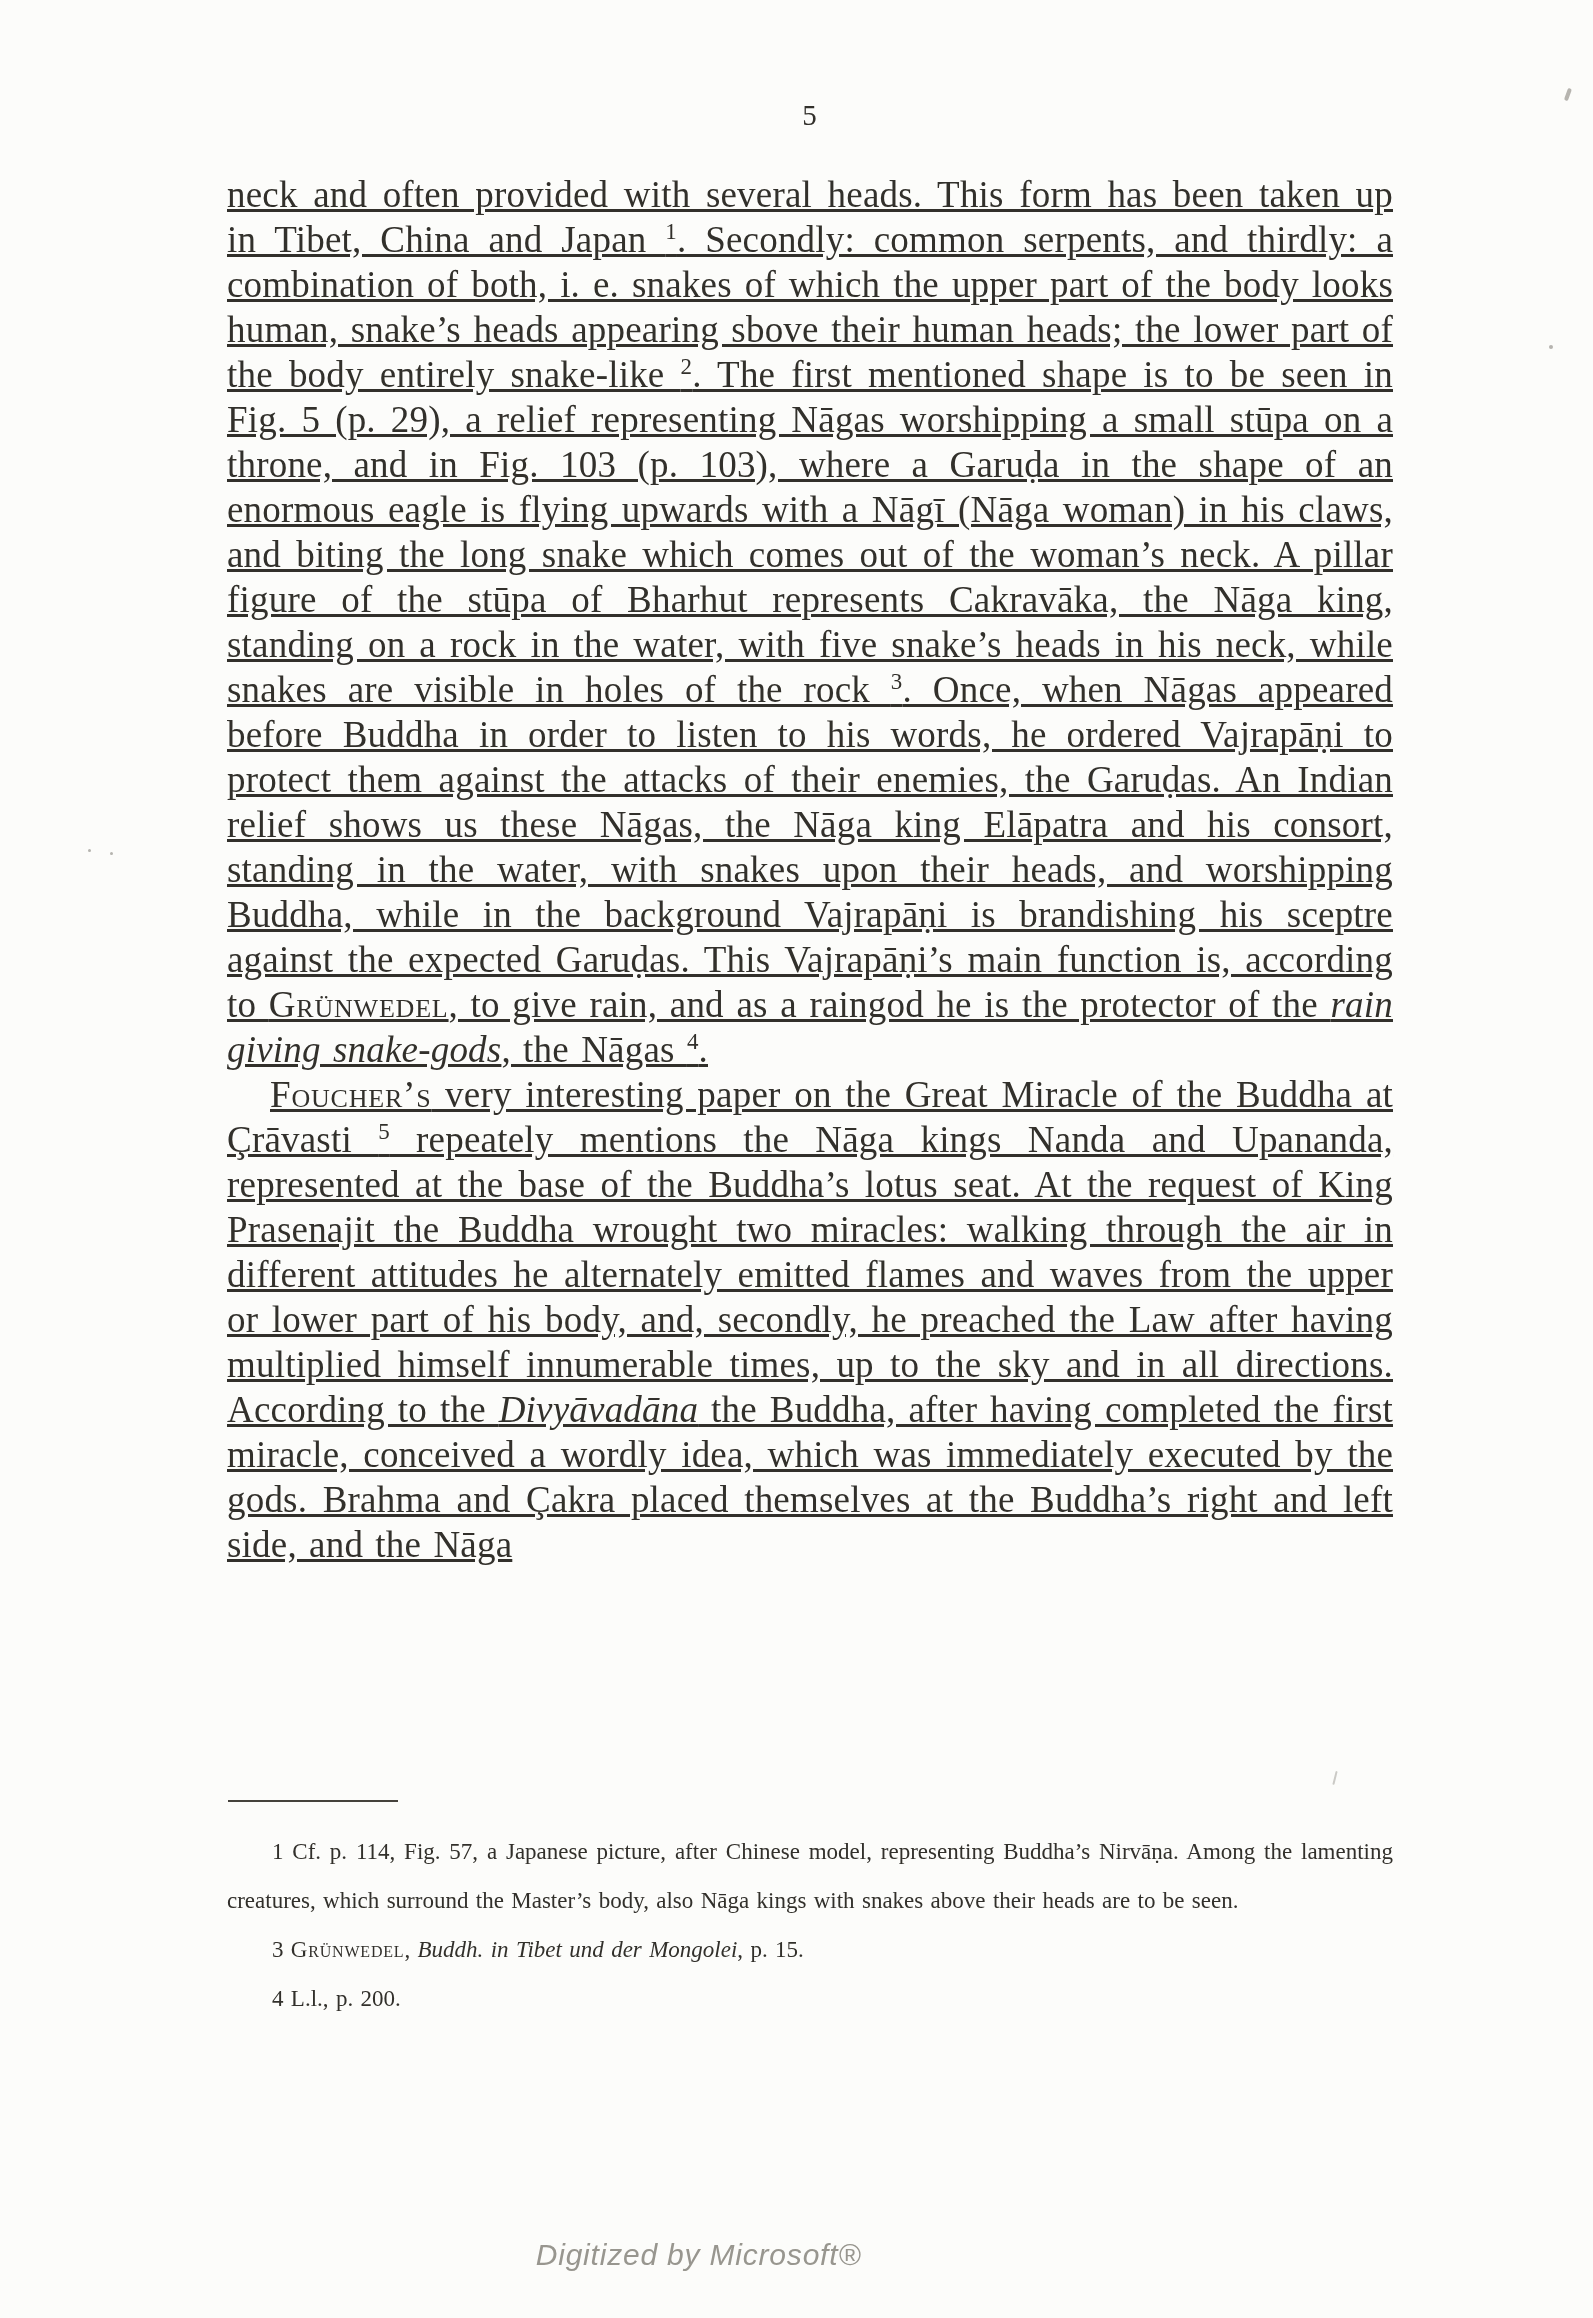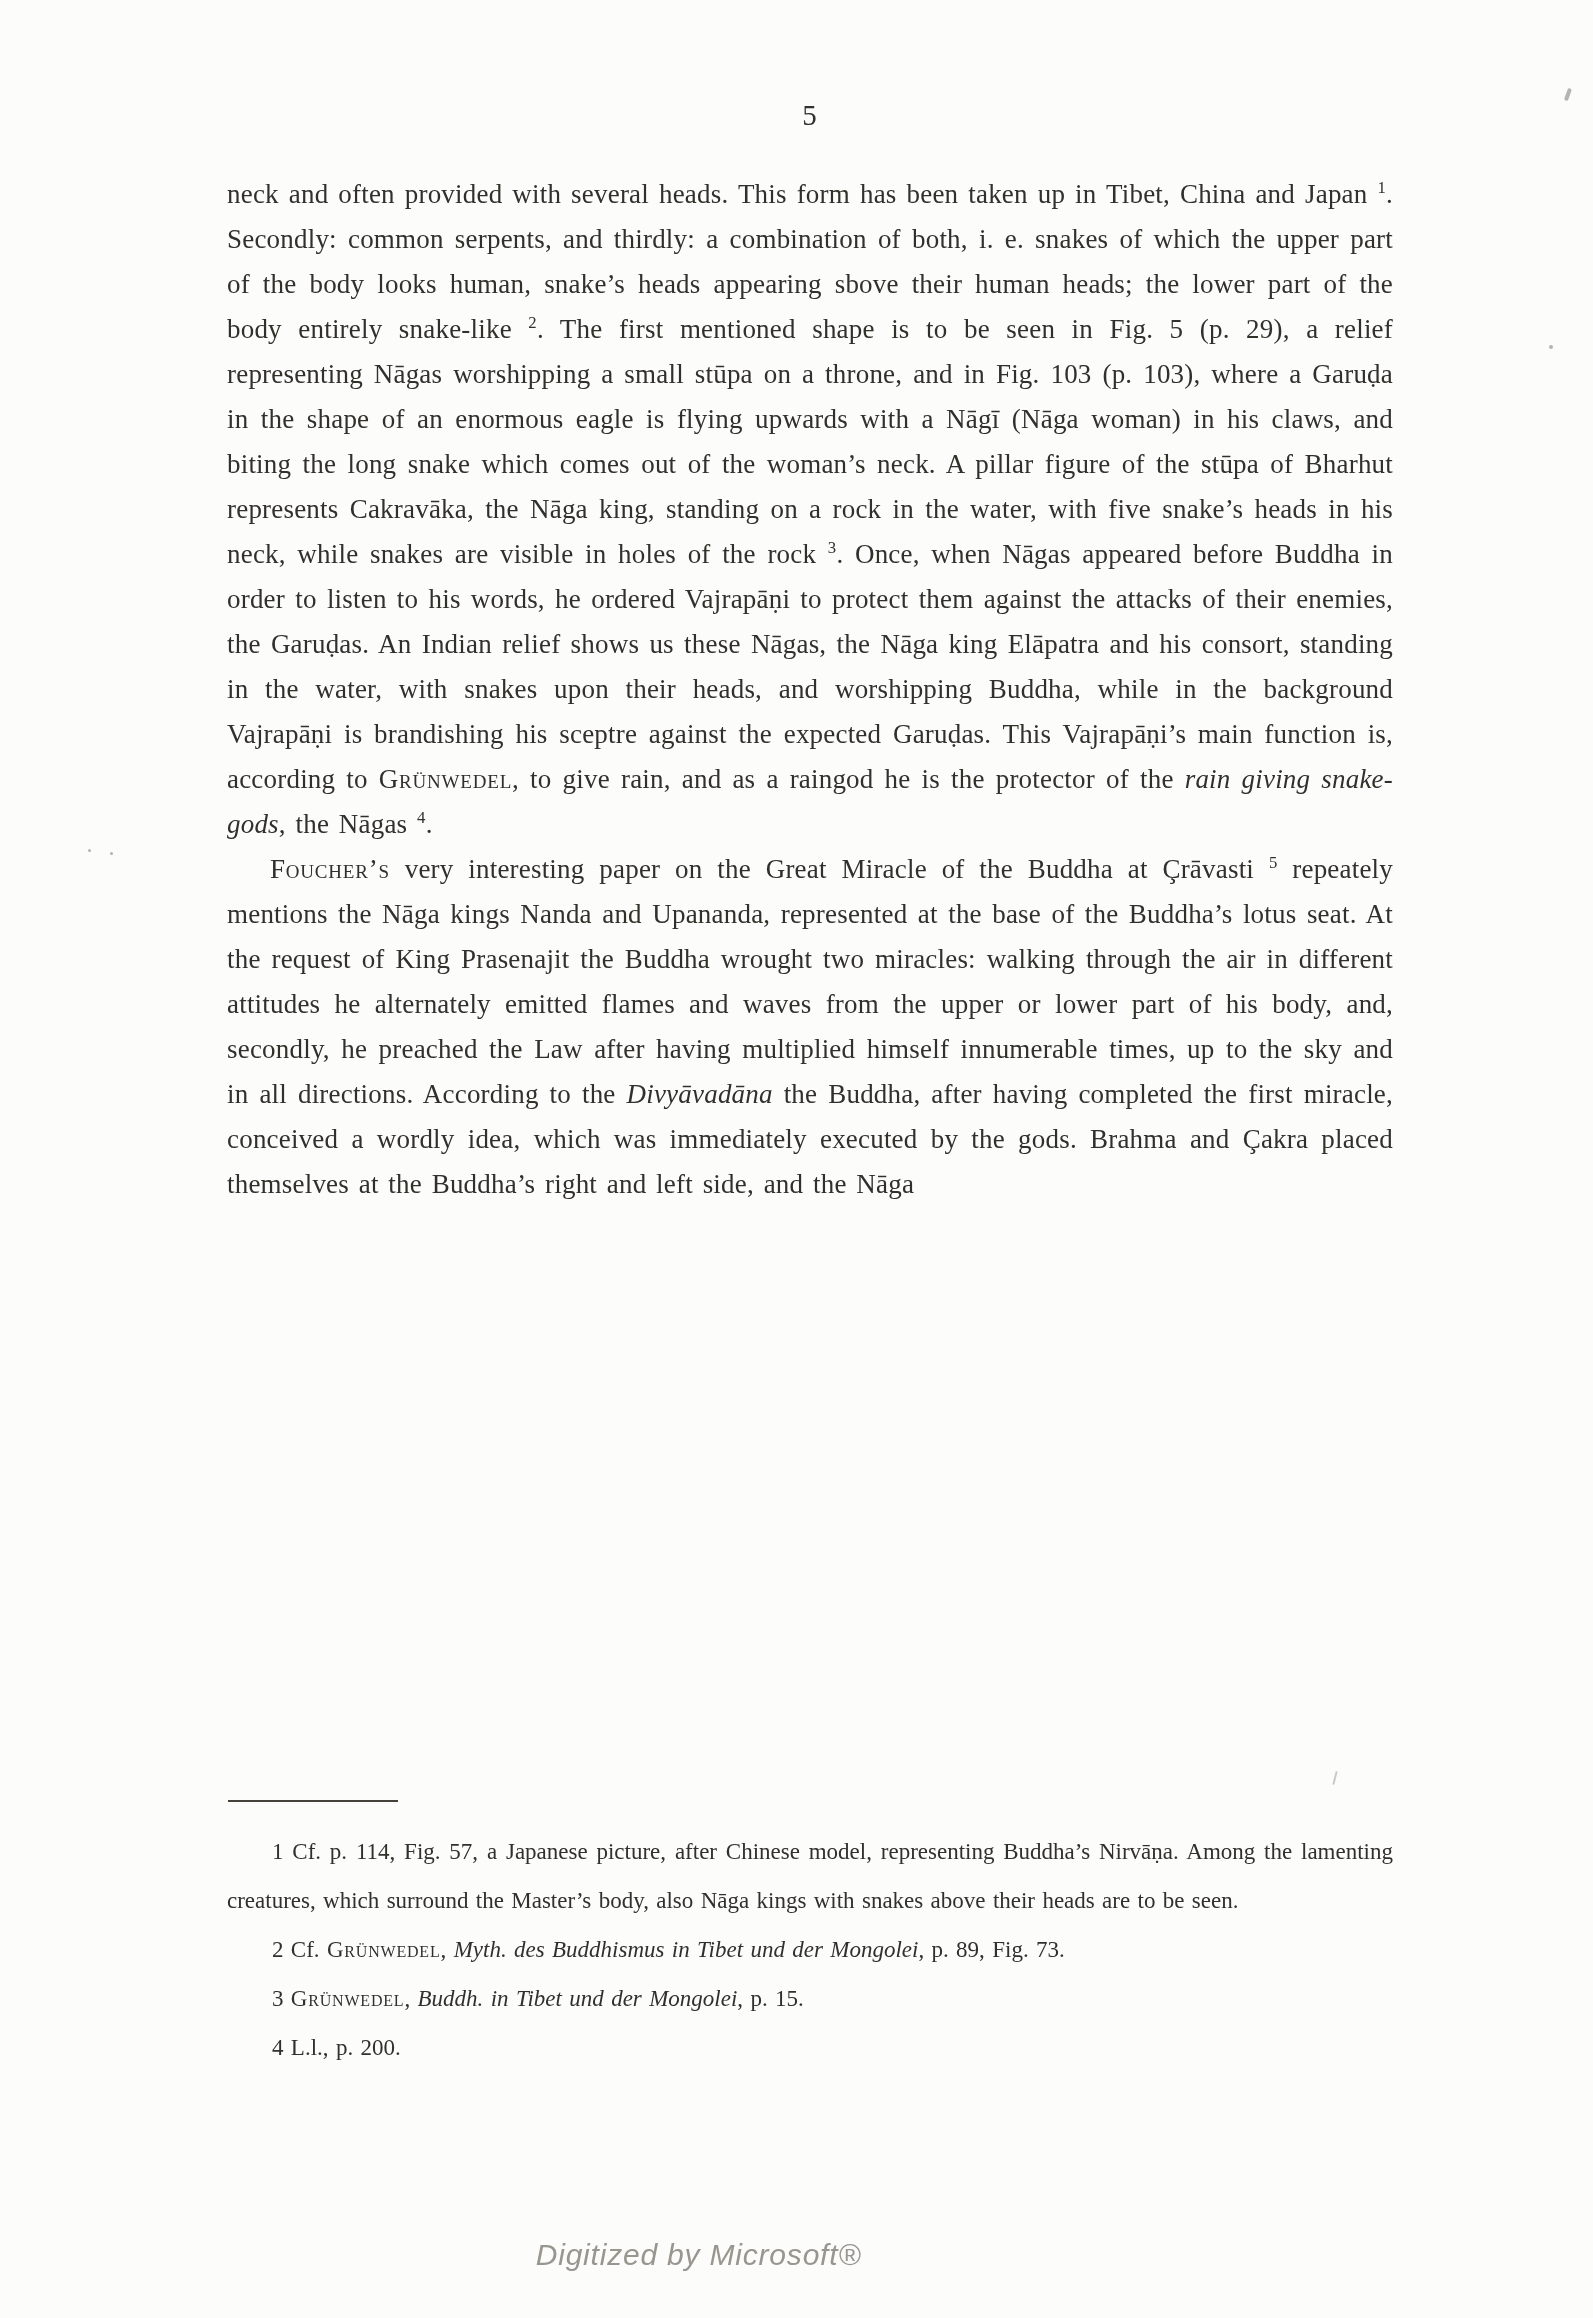--- a/index.html
+++ b/index.html
@@ -23,25 +23,26 @@
     font-size: 29px;
     letter-spacing: 0.8px;
   }
   .body-text {
     position: absolute;
     top: 172px;
     left: 227px;
     width: 1166px;
   }
   .body-para {
-    font-size: 27px;
+    font-size: 37px;
     line-height: 45px;
     text-align: justify;
     word-spacing: 2.8px;
     letter-spacing: 0.2px;
+    text-decoration: underline;
   }
   .body-para.indent { text-indent: 43px; }
   .sc { font-variant: small-caps; letter-spacing: 0.8px; }
   .it { font-style: italic; }
   .sup {
     font-size: 0.62em;
     vertical-align: super;
     line-height: 0;
   }
   .footnote-rule {
@@ -89,21 +90,20 @@
 
 <div class="page">
   <div class="page-number">5</div>
   <div class="body-text">
       <p class="body-para"><span>neck and often provided with several heads. This form has been taken up in Tibet, China and Japan </span><span class="sup">1</span><span>. Secondly: common serpents, and thirdly: a combination of both, i. e. snakes of which the upper part of the body looks human, snake’s heads appearing sbove their human heads; the lower part of the body entirely snake-like </span><span class="sup">2</span><span>. The first mentioned shape is to be seen in Fig. 5 (p. 29), a relief representing Nāgas worshipping a small stūpa on a throne, and in Fig. 103 (p. 103), where a Garuḍa in the shape of an enormous eagle is flying upwards with a Nāgī (Nāga woman) in his claws, and biting the long snake which comes out of the woman’s neck. A pillar figure of the stūpa of Bharhut represents Cakravāka, the Nāga king, standing on a rock in the water, with five snake’s heads in his neck, while snakes are visible in holes of the rock </span><span class="sup">3</span><span>. Once, when Nāgas appeared before Buddha in order to listen to his words, he ordered Vajrapāṇi to protect them against the attacks of their enemies, the Garuḍas. An Indian relief shows us these Nāgas, the Nāga king Elāpatra and his consort, standing in the water, with snakes upon their heads, and worshipping Buddha, while in the background Vajrapāṇi is brandishing his sceptre against the expected Garuḍas. This Vajrapāṇi’s main function is, according to </span><span class="sc">Grünwedel</span><span>, to give rain, and as a raingod he is the protector of the </span><span class="it">rain giving snake-gods</span><span>, the Nāgas </span><span class="sup">4</span><span>.</span></p>
       <p class="body-para indent"><span class="sc">Foucher’s</span><span> very interesting paper on the Great Miracle of the Buddha at Çrāvasti </span><span class="sup">5</span><span> repeately mentions the Nāga kings Nanda and Upananda, represented at the base of the Buddha’s lotus seat. At the request of King Prasenajit the Buddha wrought two miracles: walking through the air in different attitudes he alternately emitted flames and waves from the upper or lower part of his body, and, secondly, he preached the Law after having multiplied himself innumerable times, up to the sky and in all directions. According to the </span><span class="it">Divyāvadāna</span><span> the Buddha, after having completed the first miracle, conceived a wordly idea, which was immediately executed by the gods. Brahma and Çakra placed themselves at the Buddha’s right and left side, and the Nāga</span></p>
     </div>
   <div class="footnote-rule"></div>
   <div class="footnotes">
       <p class="footnote indent"><span>1 Cf. p. 114, Fig. 57, a Japanese picture, after Chinese model, representing Buddha’s Nirvāṇa. Among the lamenting creatures, which surround the Master’s body, also Nāga kings with snakes above their heads are to be seen.</span></p>
-      <p class="footnote indent"><span>2 Cf. </span><span class="sc">Grünwedel</span><span>, </span><span class="it">Myth. des Buddhismus in Tibet und der Mongolei</span><span>, p. 89, Fig. 73.</span></p>
       <p class="footnote indent"><span>3 </span><span class="sc">Grünwedel</span><span>, </span><span class="it">Buddh. in Tibet und der Mongolei</span><span>, p. 15.</span></p>
       <p class="footnote indent"><span>4 L.l., p. 200.</span></p>
     </div>
   <div class="digitized">Digitized by Microsoft®</div>
   <div class="artifact" style="left:1566px; top:88px; width:4px; height:12.6px; border-radius:2.4px; transform:rotate(20deg);"></div>
   <div class="artifact" style="left:1549px; top:345px; width:4px; height:4px;"></div>
   <div class="artifact" style="left:88px; top:849px; width:3.2px; height:3.2px;"></div>
   <div class="artifact" style="left:110px; top:852px; width:3.2px; height:3.2px;"></div>
   <div class="artifact" style="left:1334px; top:1771px; width:2.4px; height:14px; border-radius:1.6px; transform:rotate(14deg); opacity:0.35;"></div>
 </div>

